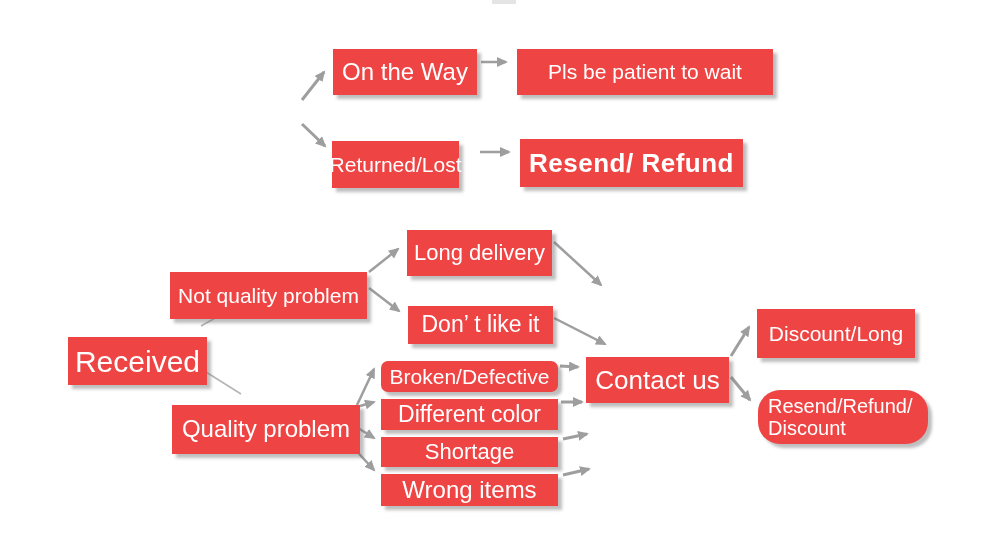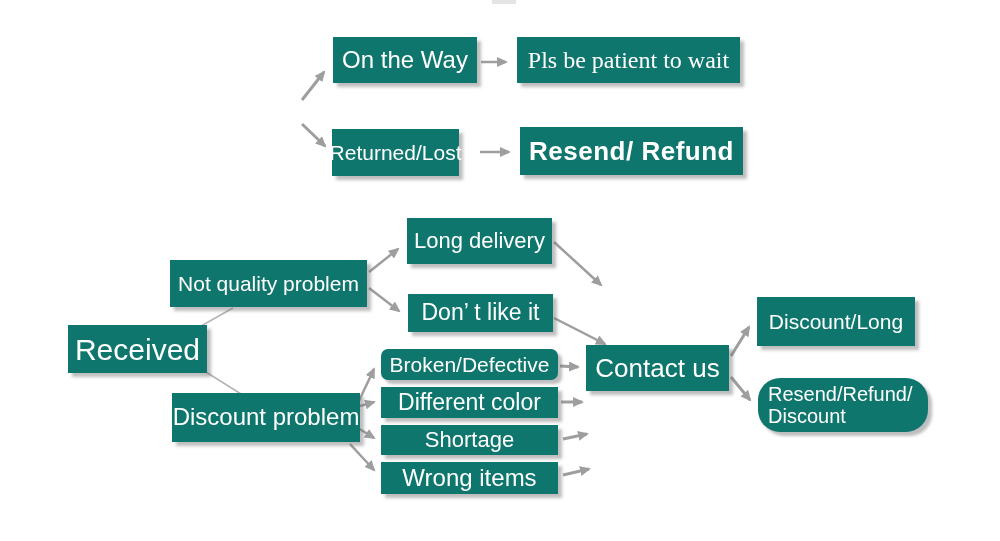--- a/index.html
+++ b/index.html
@@ -10,28 +10,29 @@
   #stage {
     position: relative;
     width: 1000px;
     height: 541px;
     background: #ffffff;
     overflow: hidden;
     font-family: "Liberation Sans", sans-serif;
   }
   .node {
     position: absolute;
-    background: #0f766e;
+    background: #ef4444;
     color: #ffffff;
     display: flex;
     align-items: center;
     justify-content: center;
     white-space: nowrap;
     box-shadow: 4px 4px 3px rgba(110,110,110,0.45);
     line-height: 1.1;
+    margin-top: 12px;
   }
   .node.leftalign {
     justify-content: flex-start;
     text-align: left;
     padding-left: 10px;
   }
   #edges {
     position: absolute;
     left: 0; top: 0;
     width: 1000px;
@@ -86,31 +87,31 @@
     <line x1="563" y1="439" x2="587" y2="434" stroke="#9e9e9e" stroke-width="3" marker-end="url(#ahBig)"></line>
     <line x1="563" y1="475" x2="589" y2="469" stroke="#9e9e9e" stroke-width="3" marker-end="url(#ahBig)"></line>
 
     <line x1="731" y1="356" x2="749" y2="327" stroke="#9e9e9e" stroke-width="3" marker-end="url(#ahBig)"></line>
     <line x1="731" y1="377" x2="750" y2="400" stroke="#9e9e9e" stroke-width="3" marker-end="url(#ahBig)"></line>
   </svg>
 
 
   <div class="node" style="left:333px; top:37px;  width:144px; height:46px; font-size:24px;">On the Way</div>
 
-  <div class="node" style="left:517px; top:37px;  width:223px; height:46px; font-size:24px;font-family:Liberation Serif, serif;">Pls be patient to wait</div>
+  <div class="node" style="left:517px; top:37px;  width:256px; height:46px; font-size:21px;">Pls be patient to wait</div>
 
   <div class="node" style="left:332px; top:129px; width:127px; height:47px; font-size:21px;">Returned/Lost</div>
 
   <div class="node" style="left:520px; top:127px; width:223px; height:48px; font-size:26px; font-weight:600; letter-spacing:0.5px;">Resend/ Refund</div>
 
   <div class="node" style="left:68px;  top:325px; width:139px; height:48px; font-size:30px;">Received</div>
 
   <div class="node" style="left:170px; top:260px; width:197px; height:47px; font-size:21px;">Not quality problem</div>
 
-  <div class="node" style="left:172px; top:393px; width:188px; height:49px; font-size:24px;">Discount problem</div>
+  <div class="node" style="left:172px; top:393px; width:188px; height:49px; font-size:24px;">Quality problem</div>
 
   <div class="node" style="left:407px; top:218px; width:145px; height:46px; font-size:22px;">Long delivery</div>
 
   <div class="node" style="left:408px; top:294px; width:145px; height:38px; font-size:23px;">Don’ t like it</div>
 
   <div class="node" style="left:381px; top:349px; width:177px; height:31px; font-size:21px;border-radius:7px;">Broken/Defective</div>
 
   <div class="node" style="left:381px; top:387px; width:177px; height:31px; font-size:23px;">Different color</div>
 
   <div class="node" style="left:381px; top:425px; width:177px; height:30px; font-size:22px;">Shortage</div>

